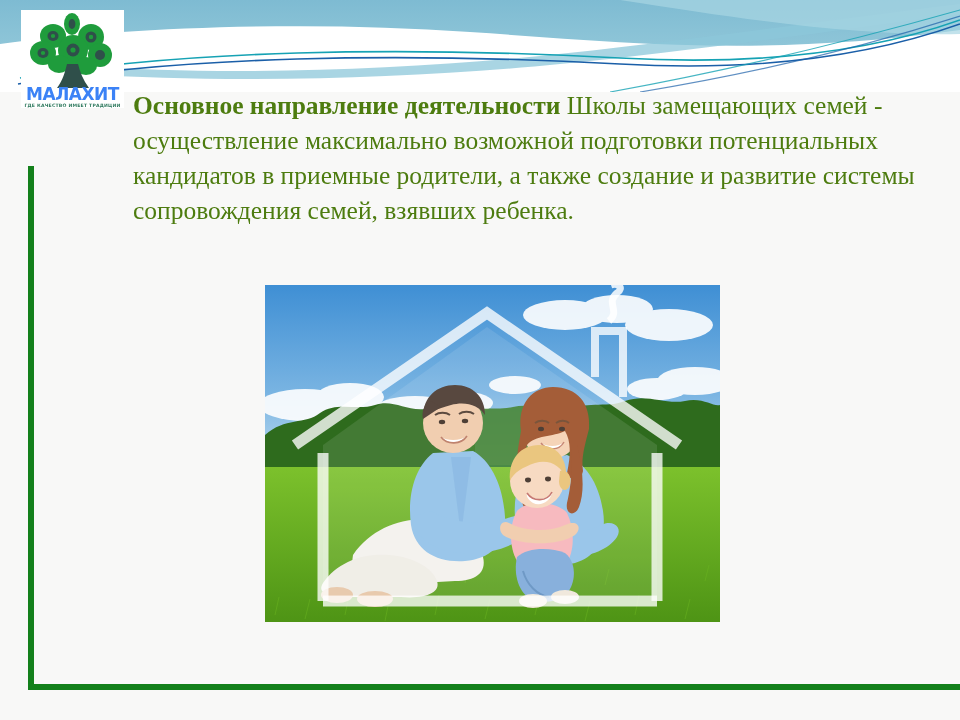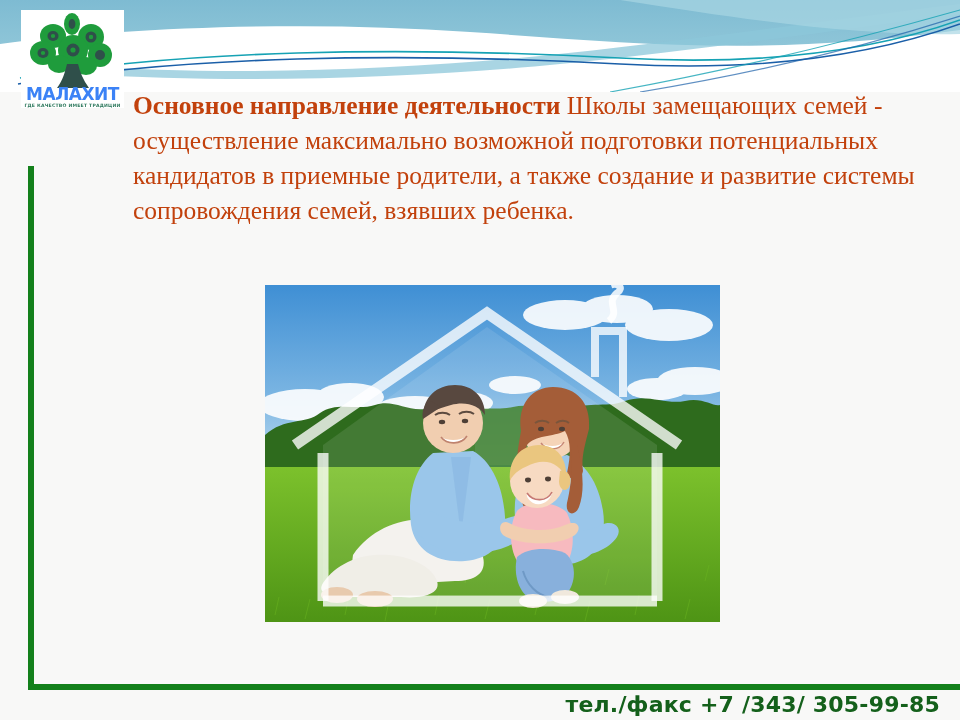--- a/index.html
+++ b/index.html
@@ -85,21 +85,21 @@
   }
 
   
   #body-text {
     position: absolute;
     left: 133px; top: 88px;
     width: 790px;
     font-family: "Liberation Serif", serif;
     font-size: 25.5px;
     line-height: 35px;
-    color: #c2410c;
+    color: #4d7c0f;
     text-align: left;
   }
   #body-text .lead {
     font-weight: bold;
   }
 
   
   #photo {
     position: absolute;
     left: 265px; top: 285px;
@@ -344,15 +344,14 @@
         </g>
         <g fill="none" stroke="#ffffff" stroke-opacity="0.85" stroke-width="7">
           <path d="M344,36 C356,26 340,18 352,8 C360,2 352,-2 346,0"></path>
         </g>
 
         <path d="M58,160 L222,42 L392,160 L392,310 L58,310 Z" fill="#ffffff" opacity="0.10"></path>
       </g>
     </svg>
   </div>
 
-  <div id="footer-phone">тел./факс +7 /343/ 305-99-85</div>
 
 </div>
 
 </body></html>

